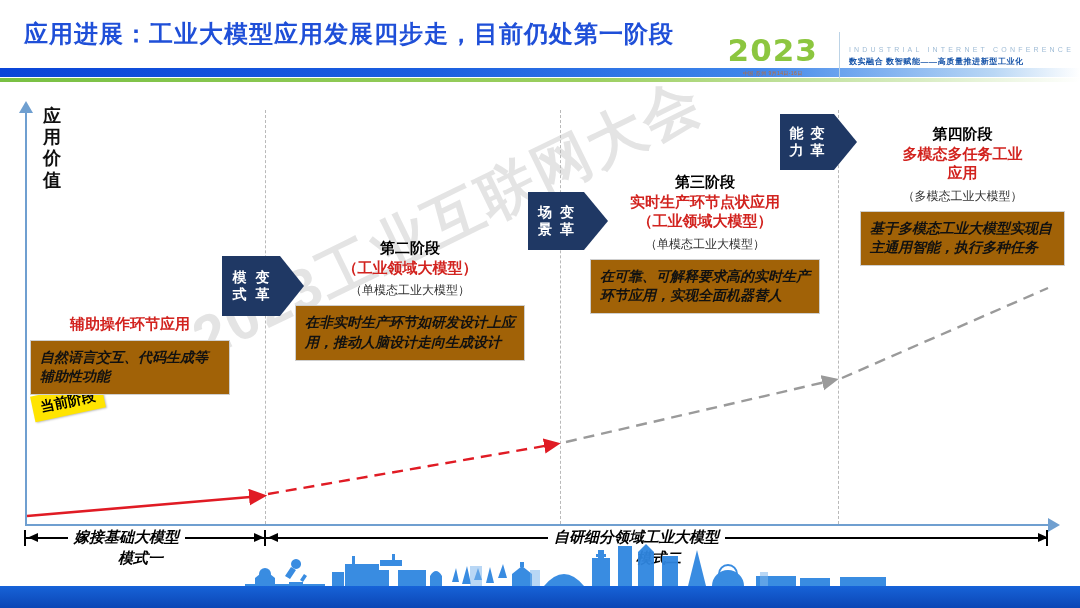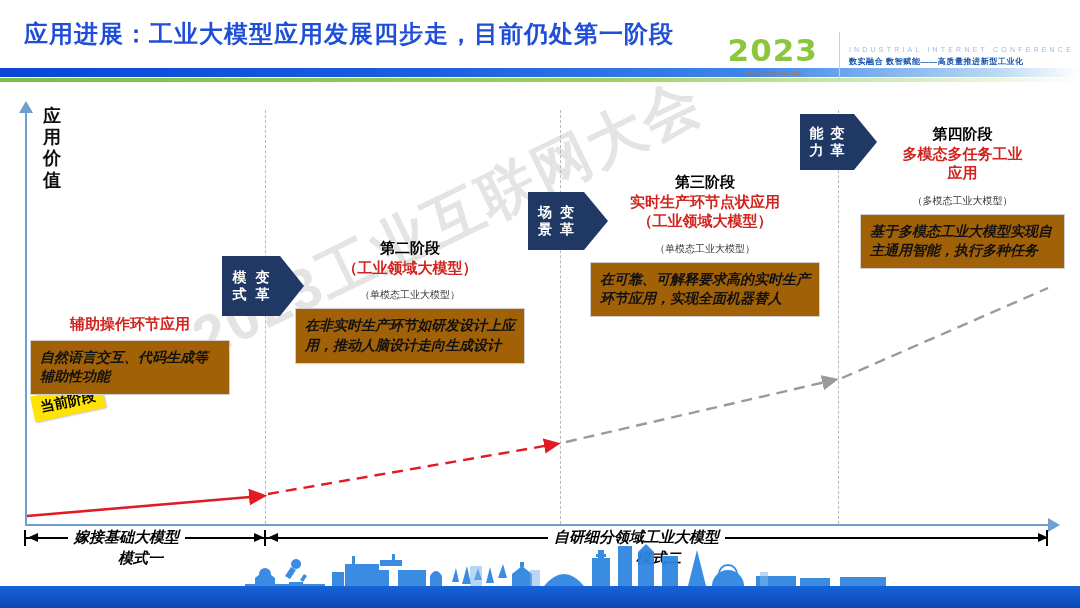--- a/index.html
+++ b/index.html
@@ -75,21 +75,21 @@
   .vdiv { position:absolute; top:18px; width:0; height:414px; border-left:1.5px dashed #b9b9b9; }
 
   
   .trendline { position:absolute; left:0; top:0; width:1080px; height:516px; pointer-events:none; }
 
   
   .phase { position:absolute; text-align:center; }
   .phase .num { font-size:15px; font-weight:700; color:#000; line-height:1.3;margin-top:28px; }
   .phase .ttl { font-size:15px; font-weight:700; color:#d2231f; line-height:1.3; white-space:nowrap;}
   .phase .ttl.wrap { white-space:normal; }
-  .phase .sub { font-size:10px; color:#333; margin-top:11px; font-family:Liberation Serif, serif;}
+  .phase .sub { font-size:12px; color:#333; margin-top:5px; font-family:Liberation Serif, serif;}
   .descbox {
     margin-top:6px; background:#a16207; border:1px solid #cfcfcf;
     padding:7px 9px; font-size:14px; color:#111; line-height:1.42;
     text-align:left; font-style:italic; font-weight:600;
   }
 
   
   .sticker {
     position:absolute; left:32px; top:297px;
     background:#ffe400; color:#000; font-size:14px; font-weight:700;
@@ -207,21 +207,21 @@
   </div>
 
   <div class="phase" style="left:590px; top:52px; width:230px;">
     <div class="num">第三阶段</div>
     <div class="ttl">实时生产环节点状应用</div>
     <div class="ttl">（工业领域大模型）</div>
     <div class="sub">（单模态工业大模型）</div>
     <div class="descbox">在可靠、可解释要求高的实时生产环节应用，实现全面机器替人</div>
   </div>
 
-  <div class="chev" style="left:800px; top:22px; width:54px; height:56px;">
+  <div class="chev" style="left:780px; top:22px; width:54px; height:56px;">
     <div class="body">
       <span>能力</span>
         <br>
       <span>变革</span>
     </div>
     <div class="tip" style="border-top:28px solid transparent;border-bottom:28px solid transparent;border-left:23px solid #1f3864;"></div>
   </div>
 
   <div class="phase" style="left:860px; top:4px; width:205px;">
     <div class="num">第四阶段</div>

